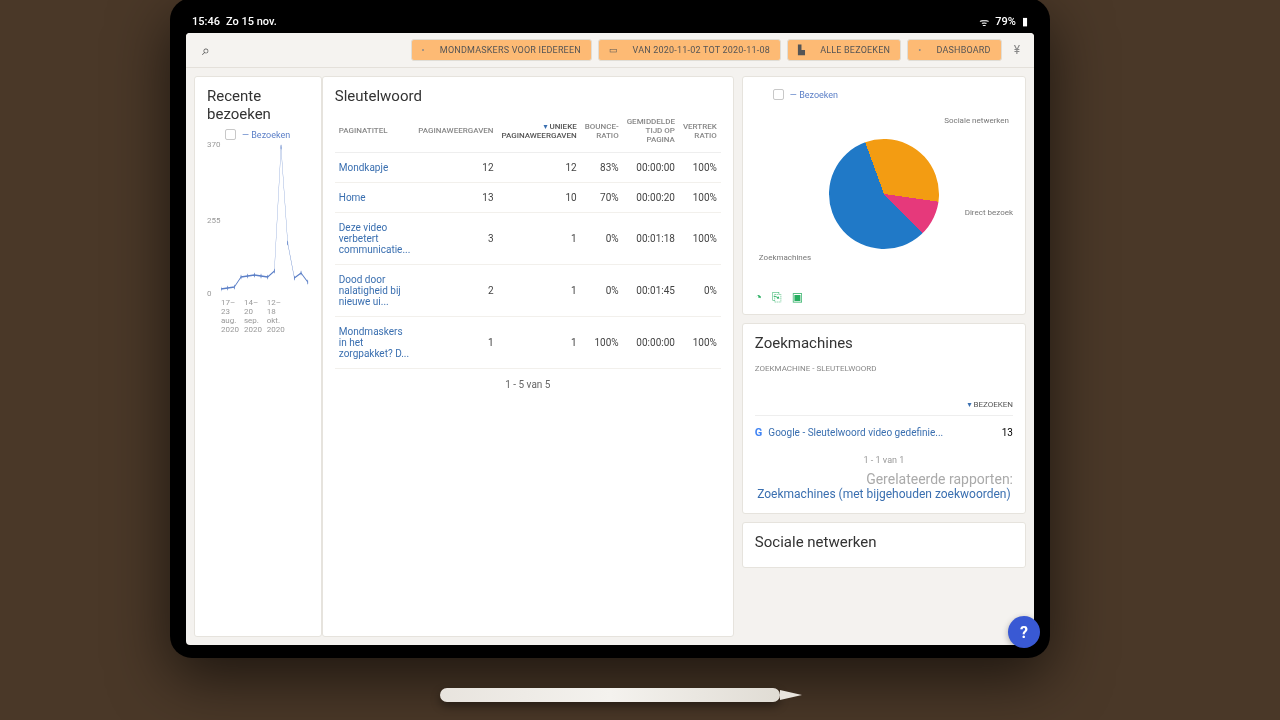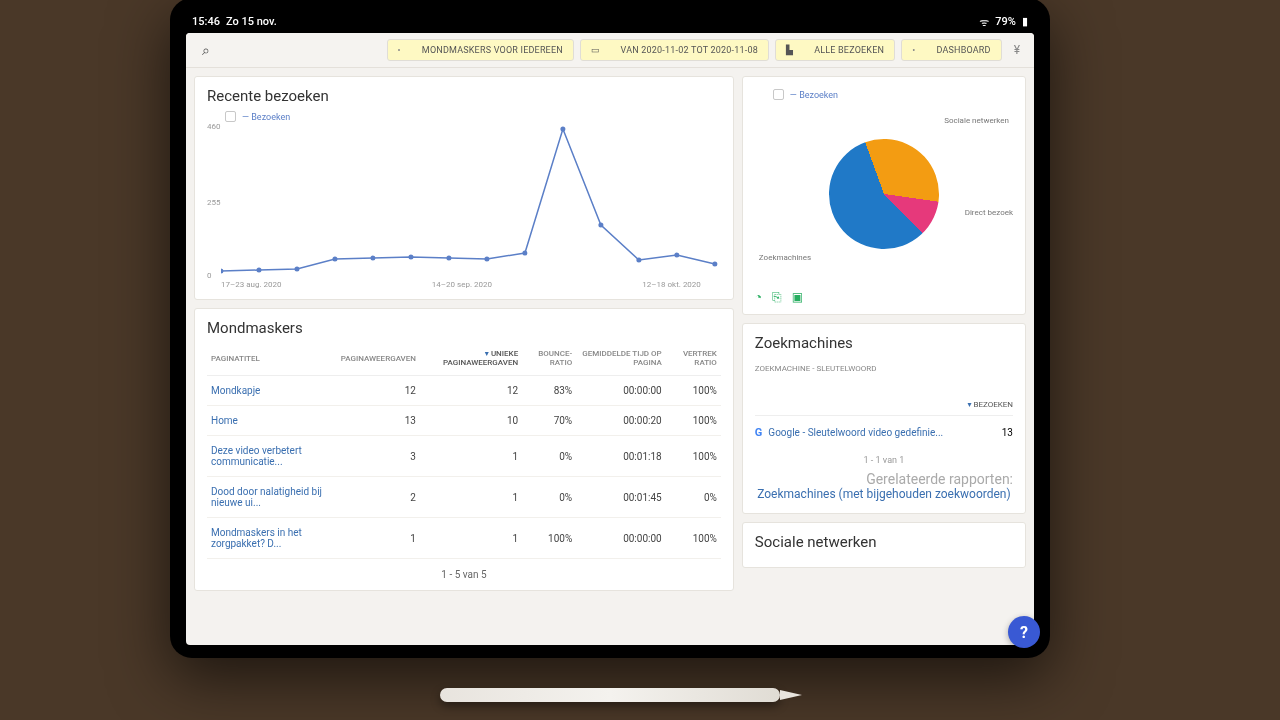--- a/index.html
+++ b/index.html
@@ -46,36 +46,36 @@
     display: flex;
     align-items: center;
     gap: 6px;
     padding: 6px 8px;
     background: #f5f3f0;
     border-bottom: 1px solid #e4e0da;
   }
   .search-icon { width:24px; text-align:center; color:#555; cursor:pointer; font-size:14px; }
   .spacer { flex:1; }
   .tb-btn {
-    background: #fef9c3;
+    background: #fdba74;
     border: 1px solid #e0ddd6;
     border-radius: 3px;
     padding: 5px 10px;
     font-size: 9px;
     color: #555;
-    display:flex; align-items:flex-start; gap:21px;
+    display:flex; align-items:flex-start; gap:15px;
     cursor:pointer;
     text-transform: uppercase;
     letter-spacing: 0.2px;
   }
   .dot::before { content:"•"; color:#888; }
   .yen { font-size:12px; color:#888; padding:0 6px; }
 
   .content { flex:1; display:flex; gap:8px; padding:8px; overflow:hidden; }
-  .col-left { flex: 1.9; display:flex; flex-direction:column; gap:8px; }
+  .col-left { flex: 1.9; display:flex; flex-direction:row; gap:0; }
   .col-right { flex: 1; display:flex; flex-direction:column; gap:8px; }
 
   .card {
     background:#fff;
     border:1px solid #e6e3dd;
     border-radius:3px;
     padding:10px 12px;
   }
   .card-title { font-size:15px; color:#333; font-weight:400; margin-bottom:6px; display:flex; align-items:center; justify-content:space-between; }
   .card-icons { display:flex; gap:8px; font-size:11px; color:#888; }
@@ -189,21 +189,21 @@
       <div class="col-left">
         <div class="card">
           <div class="card-title">
               <span>Recente bezoeken</span>
             </div>
           <div class="legend">
             <span class="legend-box"></span>
             <span class="legend-line">— <span>Bezoeken</span></span>
           </div>
           <div class="chart-area">
-            <span class="ytick" style="top:-4px">460</span>
+            <span class="ytick" style="top:-4px">370</span>
             <span class="ytick" style="top:48%">255</span>
             <span class="ytick" style="bottom:-4px">0</span>
             <svg viewBox="0 0 500 150" width="100%" height="100%" preserveAspectRatio="none">
               <polyline fill="none" stroke="#5b7fc7" stroke-width="1.5" points="0,145 38,144 76,143 114,133 152,132 190,131 228,132 266,133 304,127 342,3 380,99 418,134 456,129 494,138"></polyline>
               <g fill="#5b7fc7">
                 <circle cx="0" cy="145" r="2.5"></circle>
                   <circle cx="38" cy="144" r="2.5"></circle>
                   <circle cx="76" cy="143" r="2.5"></circle>
                 <circle cx="114" cy="133" r="2.5"></circle>
                   <circle cx="152" cy="132" r="2.5"></circle>
@@ -220,21 +220,21 @@
             </svg>
           </div>
           <div class="xticks">
             <span>17–23 aug. 2020</span>
             <span>14–20 sep. 2020</span>
             <span>12–18 okt. 2020</span>
           </div>
         </div>
 
         <div class="card">
-          <div class="tbl-title">Mondmaskers</div>
+          <div class="tbl-title">Sleutelwoord</div>
           <table>
             <thead>
                 <tr>
               <th>PAGINATITEL</th>
               <th>PAGINAWEERGAVEN</th>
               <th class="sortcol">UNIEKE PAGINAWEERGAVEN</th>
               <th>BOUNCE-RATIO</th>
               <th>GEMIDDELDE TIJD OP PAGINA</th>
               <th>VERTREK RATIO</th>
             </tr>

